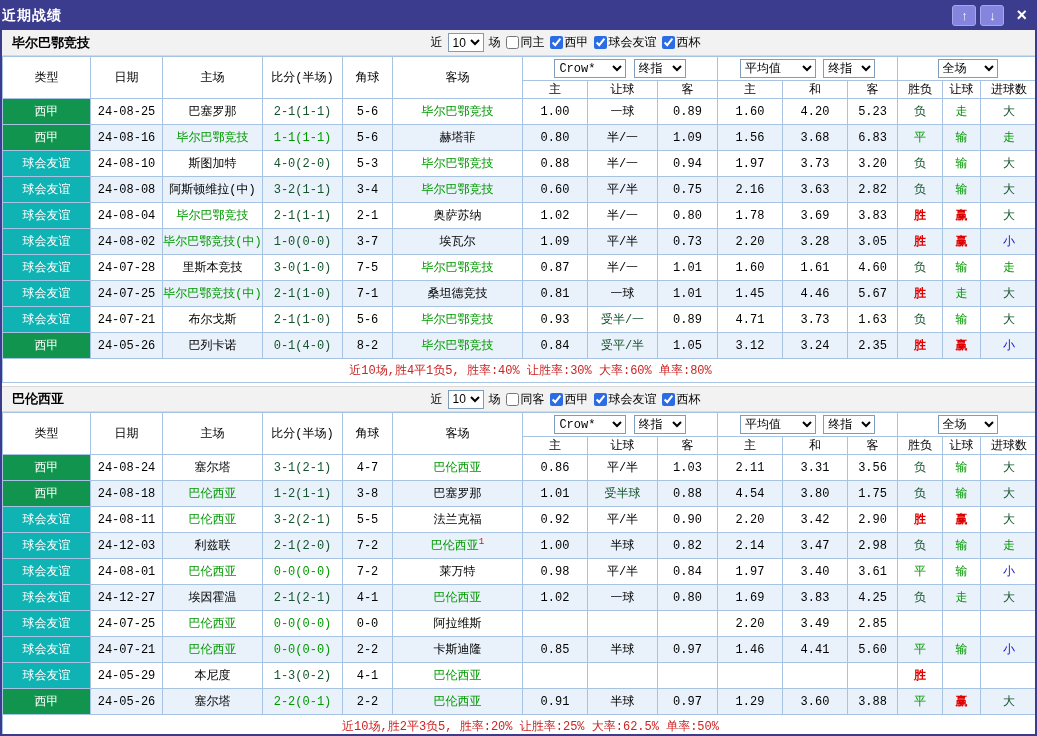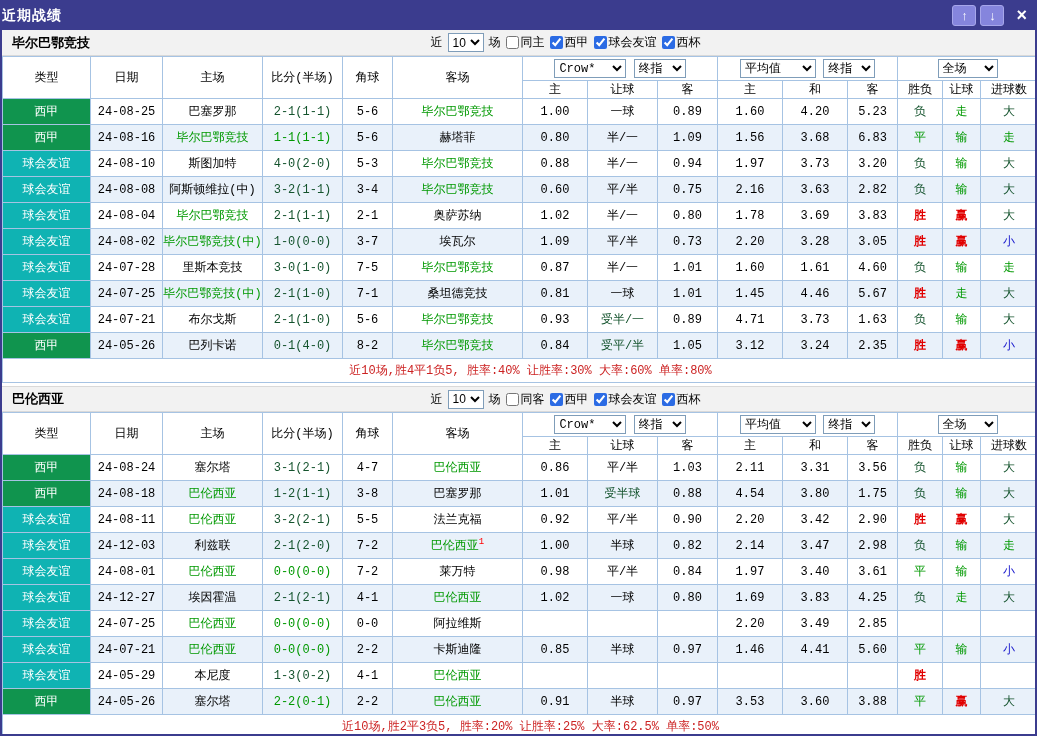--- a/index.html
+++ b/index.html
@@ -556,21 +556,21 @@
         <tr>
           <td class="tag-liga">西甲</td>
           <td>24-05-26</td>
           <td>塞尔塔</td>
           <td class="g">2-2(0-1)</td>
           <td>2-2</td>
           <td class="team">巴伦西亚</td>
           <td>0.91</td>
           <td>半球</td>
           <td>0.97</td>
-          <td>3.53</td>
+          <td>1.29</td>
           <td>3.60</td>
           <td>3.88</td>
           <td class="g">平</td>
           <td class="rb">赢</td>
           <td class="r">大</td>
         </tr>
       </tbody>
     <tfoot>
       <tr>
         <td class="summary" colspan="15">近10场,胜2平3负5, 胜率:20% 让胜率:25% 大率:62.5% 单率:50%</td>

